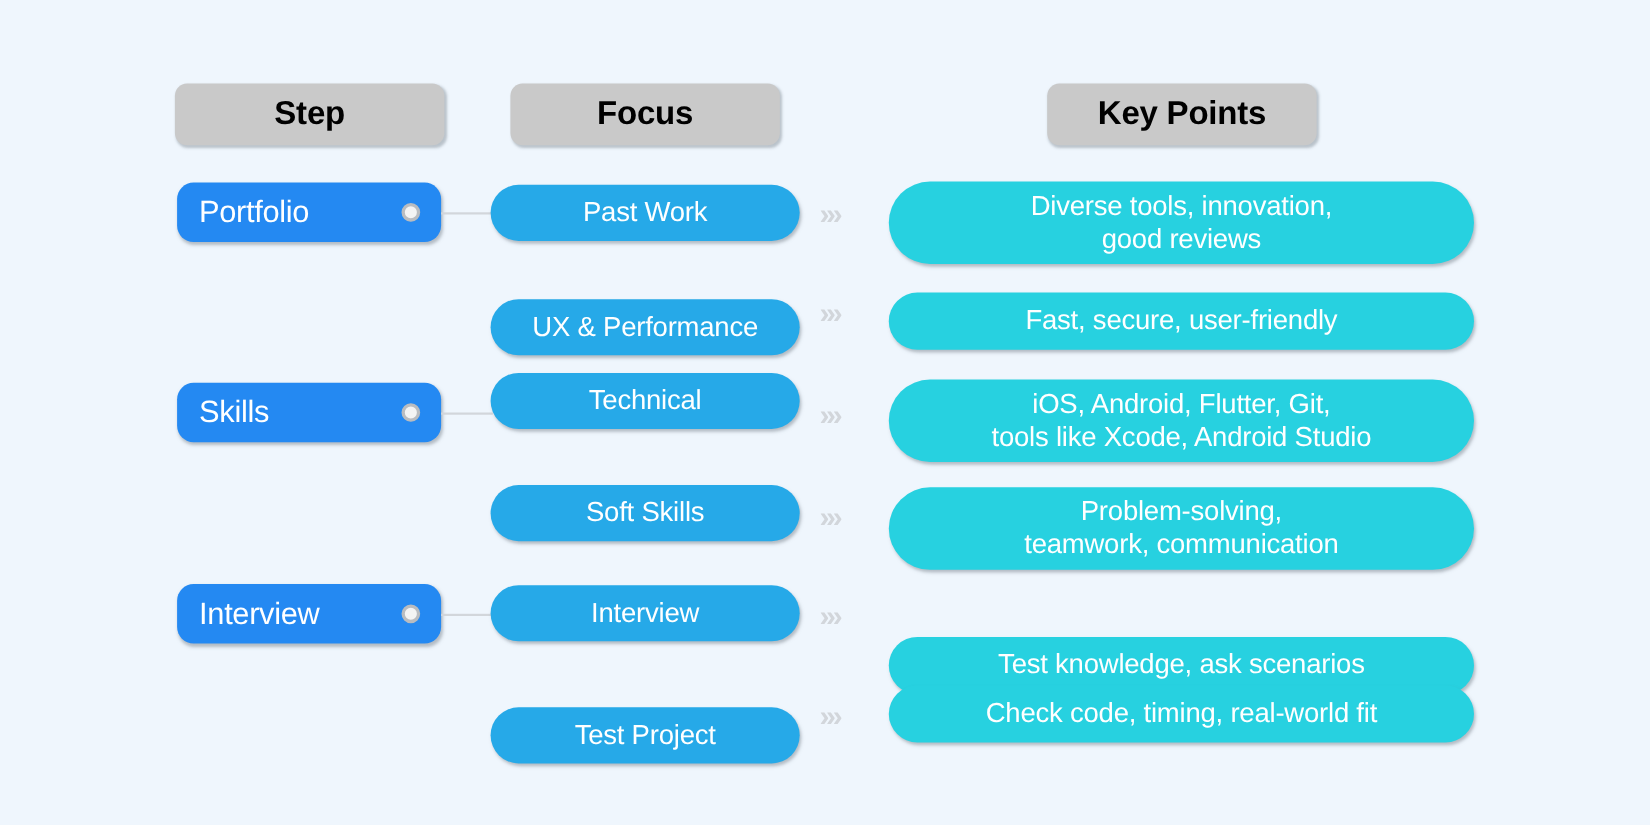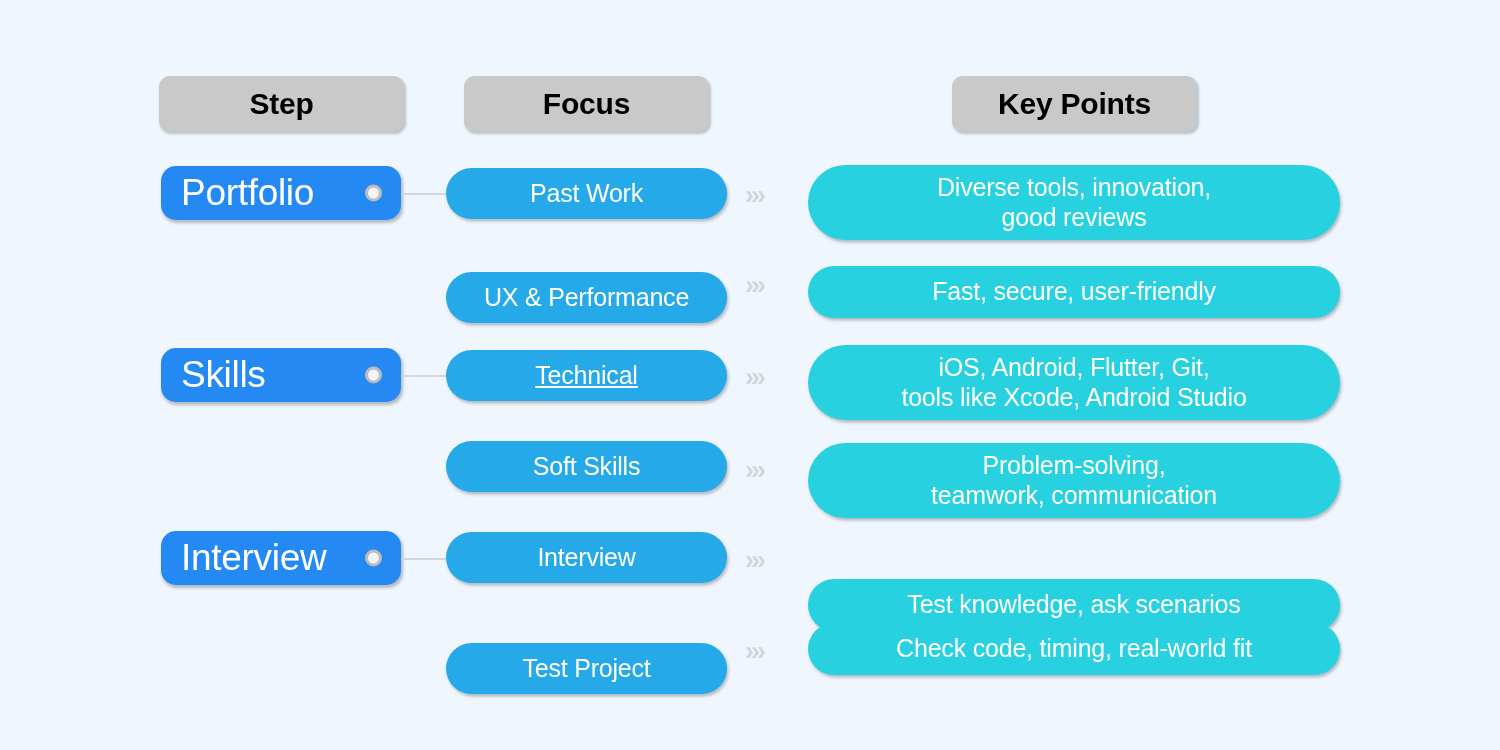--- a/index.html
+++ b/index.html
@@ -48,21 +48,21 @@
 
   
   .step-pill {
     position: absolute;
     left: 161px;
     width: 240px;
     background: #2489f2;
     border-radius: 15px;
     box-shadow: 1.5px 2.5px 3px rgba(120,130,140,0.5);
     color: #ffffff;
-    font-size: 37px;
+    font-size: 28px;
     letter-spacing: -0.3px;
     display: flex;
     align-items: center;
     box-sizing: border-box;
     padding-left: 20px;
   }
   .step-dot {
     position: absolute;
     right: 19px;
     top: 50%;
@@ -172,21 +172,21 @@
         <div class="key-pill" style="top: 266px; height: 52px;">
           <div><span>Fast, secure, user-friendly</span></div>
         </div>
       </div>
       <div class="row">
         <div class="step-pill" style="top: 348px; height: 54px;">
           <span>Skills</span>
           <span class="step-dot"></span>
         </div>
         <div class="connector" style="top: 375px;"></div>
-        <div class="focus-pill" style="top: 350px; height: 51px; text-decoration: underline;">
+        <div class="focus-pill" style="top: 339px; height: 51px;">
           <span>Technical</span>
         </div>
         <div class="chev" style="top: 360px; height: 34px;">›››</div>
         <div class="key-pill" style="top: 345px; height: 75px;">
           <div><span>iOS, Android, Flutter, Git,</span><br><span>tools like Xcode, Android Studio</span></div>
         </div>
       </div>
       <div class="row">
         <div class="focus-pill" style="top: 441px; height: 51px;">
           <span>Soft Skills</span>

